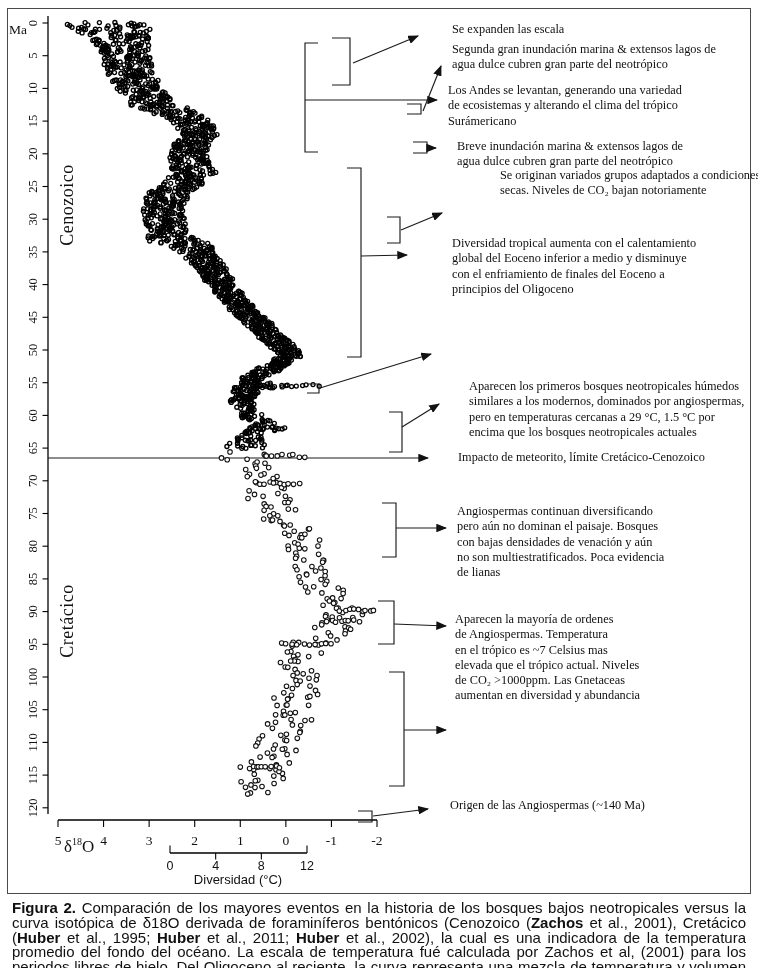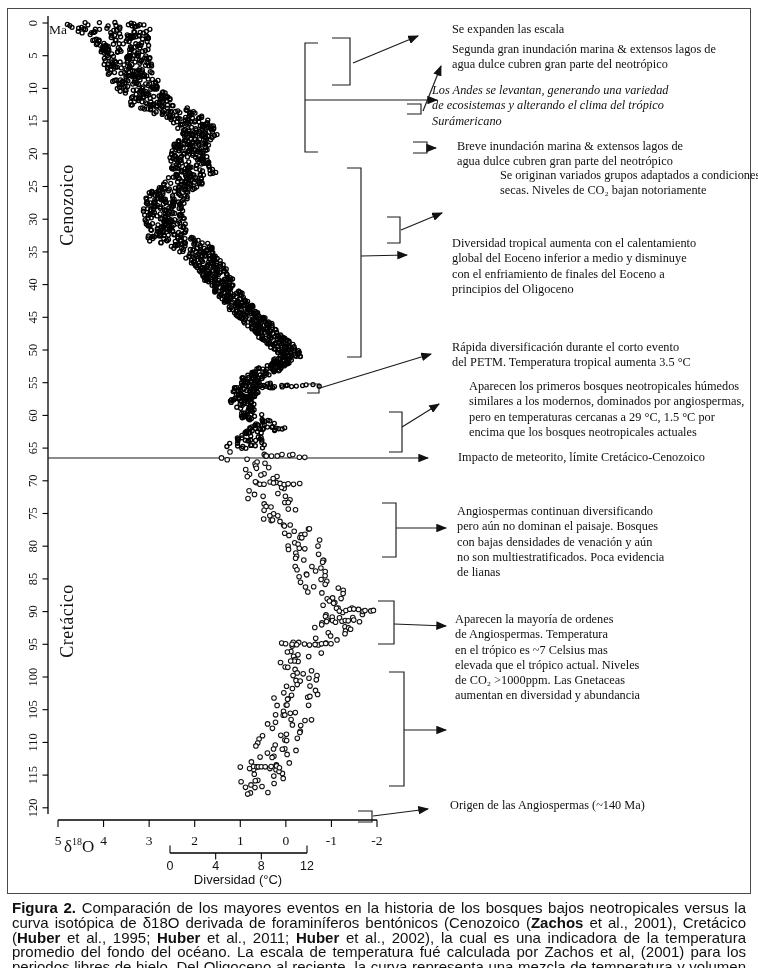--- a/index.html
+++ b/index.html
@@ -13,21 +13,21 @@
   .ytick{font:12.5px "Liberation Serif",serif;fill:#111;text-anchor:middle;}
   .xtick{font:13.5px "Liberation Serif",serif;fill:#111;text-anchor:middle;}
   .ttick{font:12.5px "Liberation Sans",sans-serif;fill:#111;text-anchor:middle;}
   .conn{stroke:#1a1a1a;stroke-width:1.15;fill:none;}
   #g-cen circle{fill:none;stroke:#000;stroke-width:1.35;}
   #g-cre circle{fill:#fff;stroke:#101010;stroke-width:1.05;}
   .ann{position:absolute;font-size:12.3px;line-height:15.3px;white-space:pre-line;
        width:304px;color:#101010;}
   .rotlabel{position:absolute;transform:translate(-50%,-50%) rotate(-90deg);
        font-size:18px;letter-spacing:0.5px;color:#101010;white-space:nowrap;}
-  #ma-label{position:absolute;left:9px;top:22px;font-size:13.5px;margin-left:40px;}
+  #ma-label{position:absolute;left:9px;top:22px;font-size:13.5px;}
   #d18o-label{position:absolute;left:64px;top:836px;font-size:17px;text-align:right;}
   #d18o-label sup{font-size:10px;}
   #temp-label{position:absolute;left:163px;top:872px;width:150px;text-align:center;
        font-family:"Liberation Sans",sans-serif;font-size:13px;}
   #caption{position:absolute;left:12px;top:901px;width:734px;
        font-family:"Liberation Sans",sans-serif;font-size:15px;line-height:14.8px;
        text-align:justify;text-align-last:center;color:#111;}
 </style>
 </head>
 <body>
@@ -2085,33 +2085,31 @@
 
   <div id="ma-label">Ma</div>
   <div class="rotlabel" style="left:67px;top:205px;">Cenozoico</div>
   <div class="rotlabel" style="left:67px;top:621px;">Cretácico</div>
   <div id="d18o-label"><span>δ</span><sup>18</sup><span>O</span></div>
   <div id="temp-label">Diversidad (°C)</div>
 
   <div class="ann" style="top:22px;left:452px;">Se expanden las escala</div>
   <div class="ann" style="top:42px;left:452px;">Segunda gran inundación marina &amp; extensos lagos de
 agua dulce cubren gran parte del neotrópico</div>
-  <div class="ann" style="top:83px;left:432px;font-style:italic;">Los Andes se levantan, generando una variedad
+  <div class="ann" style="top:83px;left:448px;">Los Andes se levantan, generando una variedad
 de ecosistemas y alterando el clima del trópico
 Surámericano</div>
   <div class="ann" style="top:139px;left:457px;">Breve inundación marina &amp; extensos lagos de
 agua dulce cubren gran parte del neotrópico</div>
   <div class="ann" style="top:168px;left:452px;margin-left:48px;">Se originan variados grupos adaptados a condiciones
 secas.  Niveles de CO₂ bajan notoriamente</div>
   <div class="ann" style="top:236px;left:452px;">Diversidad tropical aumenta con el calentamiento
 global del Eoceno inferior a medio y disminuye
 con el enfriamiento de finales del Eoceno a
 principios del Oligoceno</div>
-  <div class="ann" style="top:340px;left:452px;">Rápida diversificación durante el corto evento
-del PETM. Temperatura tropical aumenta 3.5 °C</div>
   <div class="ann" style="top:379px;left:469px;">Aparecen los primeros bosques neotropicales húmedos
 similares a los modernos, dominados por angiospermas,
 pero en temperaturas cercanas a 29 °C, 1.5 °C por
 encima que los bosques neotropicales actuales</div>
   <div class="ann" style="top:450px;left:458px;">Impacto de meteorito, límite Cretácico-Cenozoico</div>
   <div class="ann" style="top:504px;left:457px;">Angiospermas continuan diversificando
 pero aún no dominan el paisaje.  Bosques
 con bajas densidades de venación y aún
 no son multiestratificados.  Poca evidencia
 de lianas</div>

